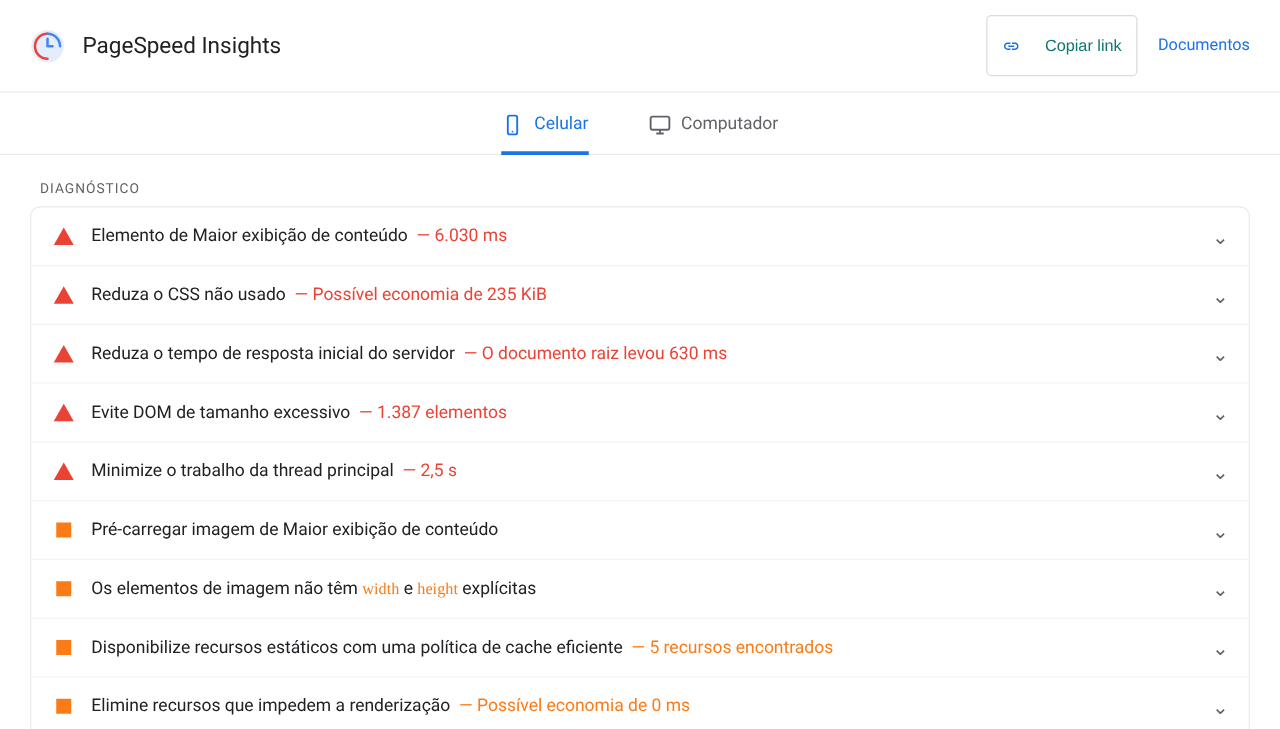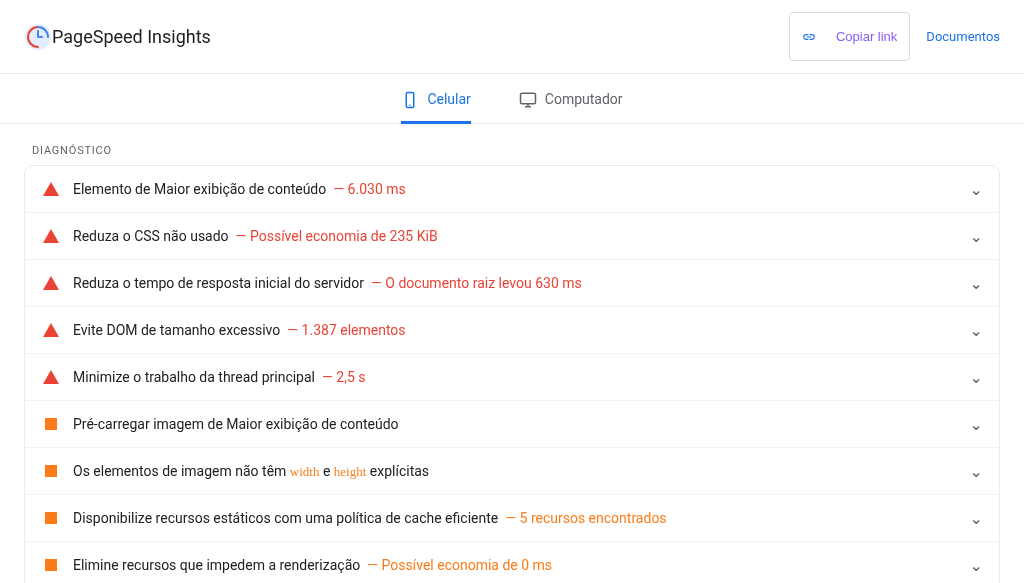--- a/index.html
+++ b/index.html
@@ -17,21 +17,21 @@
     .header {
       display: flex;
       align-items: center;
       justify-content: space-between;
       padding: 12px 24px;
       border-bottom: 1px solid #e8eaed;
     }
     .header-left {
       display: flex;
       align-items: center;
-      gap: 0;
+      gap: 14px;
     }
     .logo-icon {
       width: 28px;
       height: 28px;
     }
     .header-title {
       font-size: 18px;
       font-weight: 400;
       color: #202124;
     }
@@ -41,21 +41,21 @@
       gap: 16px;
     }
     .copy-link-btn {
       display: flex;
       align-items: center;
       gap: 20px;
       border: 1px solid #dadce0;
       border-radius: 4px;
       padding: 16px 12px;
       font-size: 13px;
-      color: #8b5cf6;
+      color: #0f766e;
       cursor: pointer;
       background: #fff;
     }
     .docs-link {
       font-size: 13px;
       color: #1a73e8;
       cursor: pointer;
       text-decoration: none;
     }
 

